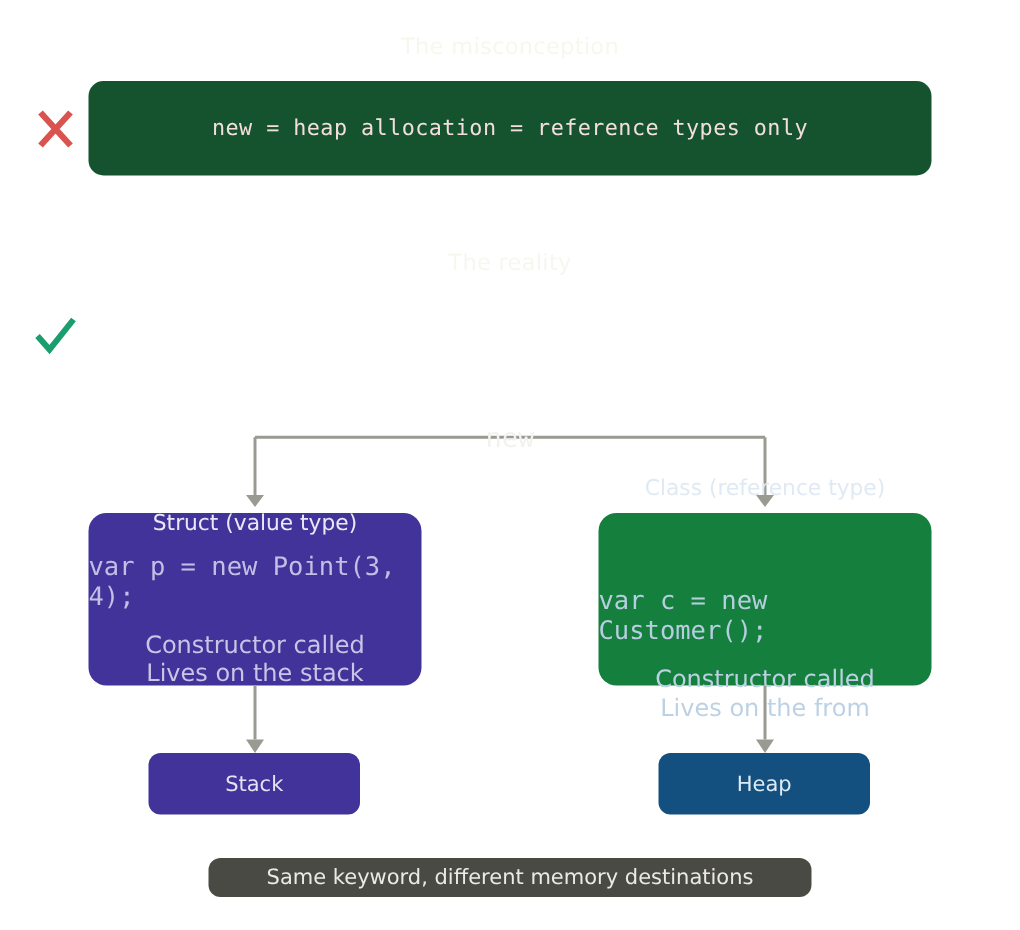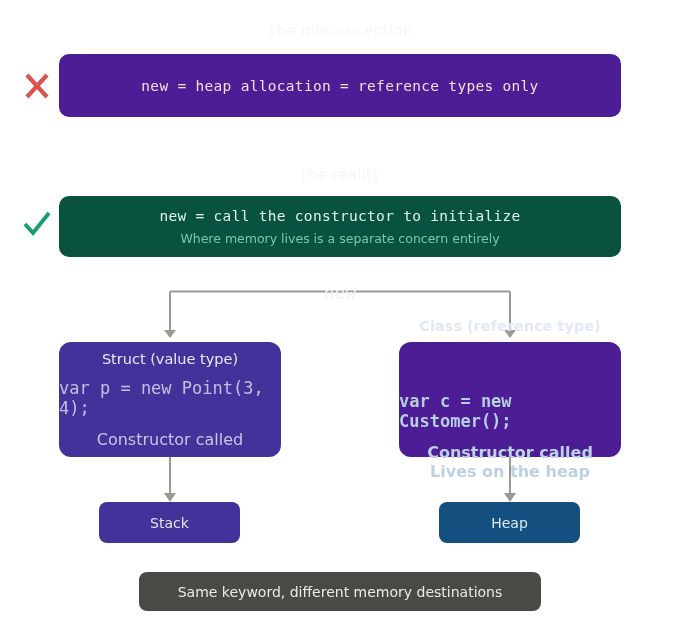--- a/index.html
+++ b/index.html
@@ -53,21 +53,21 @@
     border-radius: 10px;
     box-sizing: border-box;
     display: flex;
     flex-direction: column;
     align-items: center;
     justify-content: center;
   }
   #banner-misconception {
     top: 54px;
     height: 63px;
-    background: #4c1d95;
+    background: #14532d;
   }
   #banner-reality {
     top: 196px;
     height: 61px;
     background: #0a5240;
   }
   .banner-title {
     font-family: "DejaVu Sans Mono", monospace;
     font-size: 14.5px;
     letter-spacing: 0.3px;
@@ -112,22 +112,21 @@
     align-items: center;
     justify-content: center;
     padding-top: 0;
   }
   #card-struct {
     left: 59px;
     background: #413399;
   }
   #card-class {
     left: 399px;
-    background: #4c1d95;
-    font-weight: bold;
+    background: #15803d;
   }
   .card-title {
     font-size: 14.5px;
     color: #e9e8f6;
     margin-bottom: 11px;
   }
   #card-class .card-title { color: #dfeaf4; }
   .card-code {
     font-family: "DejaVu Sans Mono", monospace;
     font-size: 17px;
@@ -174,21 +173,21 @@
   }
   #drop-struct { left: 155px; }
   #drop-class { left: 495px; }
 
   
   #footer-banner {
     position: absolute;
     left: 139px;
     top: 572px;
     width: 402px;
-    height: 39px;
+    height: 26px;
     border-radius: 8px;
     background: #4a4a44;
     color: #eceae4;
     display: flex;
     align-items: center;
     justify-content: center;
     font-size: 14px;
   }
 </style>
 </head>
@@ -209,47 +208,44 @@
   </div>
 
   <div class="section-caption" id="caption-reality">The reality</div>
 
   <div class="status-icon" id="icon-check">
     <svg width="34" height="34" viewBox="0 0 34 34">
       <path d="M5 17 L13 26 L29 6" stroke="#1a9e6e" stroke-width="4" fill="none" stroke-linecap="butt" stroke-linejoin="miter"></path>
     </svg>
   </div>
 
-  <div class="banner" id="banner-reality">
-    <div class="banner-title">new = call the constructor to initialize</div>
-    <div class="banner-subtitle">Where memory lives is a separate concern entirely</div>
-  </div>
 
   <svg id="branch-connector">
     <g stroke="#9a9a93" stroke-width="2" fill="none">
       <path d="M170 11.5 L510 11.5"></path>
       <path d="M170 11.5 L170 50"></path>
       <path d="M510 11.5 L510 50"></path>
     </g>
     <path d="M164 50 L170 58 L176 50 Z" fill="#9a9a93"></path>
     <path d="M504 50 L510 58 L516 50 Z" fill="#9a9a93"></path>
   </svg>
   <div id="branch-label">new</div>
 
   <div class="type-card" id="card-struct">
     <div class="card-title">Struct (value type)</div>
     <div class="card-code">var p = new Point(3, 4);</div>
     <div class="card-note">Constructor called</div>
+    <div class="card-note">Lives on the stack</div>
   </div>
 
   <div class="type-card" id="card-class">
     <div class="card-title">Class (reference type)</div>
     <div class="card-code">var c = new Customer();</div>
     <div class="card-note">Constructor called</div>
-    <div class="card-note">Lives on the heap</div>
+    <div class="card-note">Lives on the from</div>
   </div>
 
   <svg class="drop-connector" id="drop-struct">
     <path d="M15 0 L15 36" stroke="#9a9a93" stroke-width="2" fill="none"></path>
     <path d="M9 36 L15 45 L21 36 Z" fill="#9a9a93"></path>
   </svg>
   <svg class="drop-connector" id="drop-class">
     <path d="M15 0 L15 36" stroke="#9a9a93" stroke-width="2" fill="none"></path>
     <path d="M9 36 L15 45 L21 36 Z" fill="#9a9a93"></path>
   </svg>

